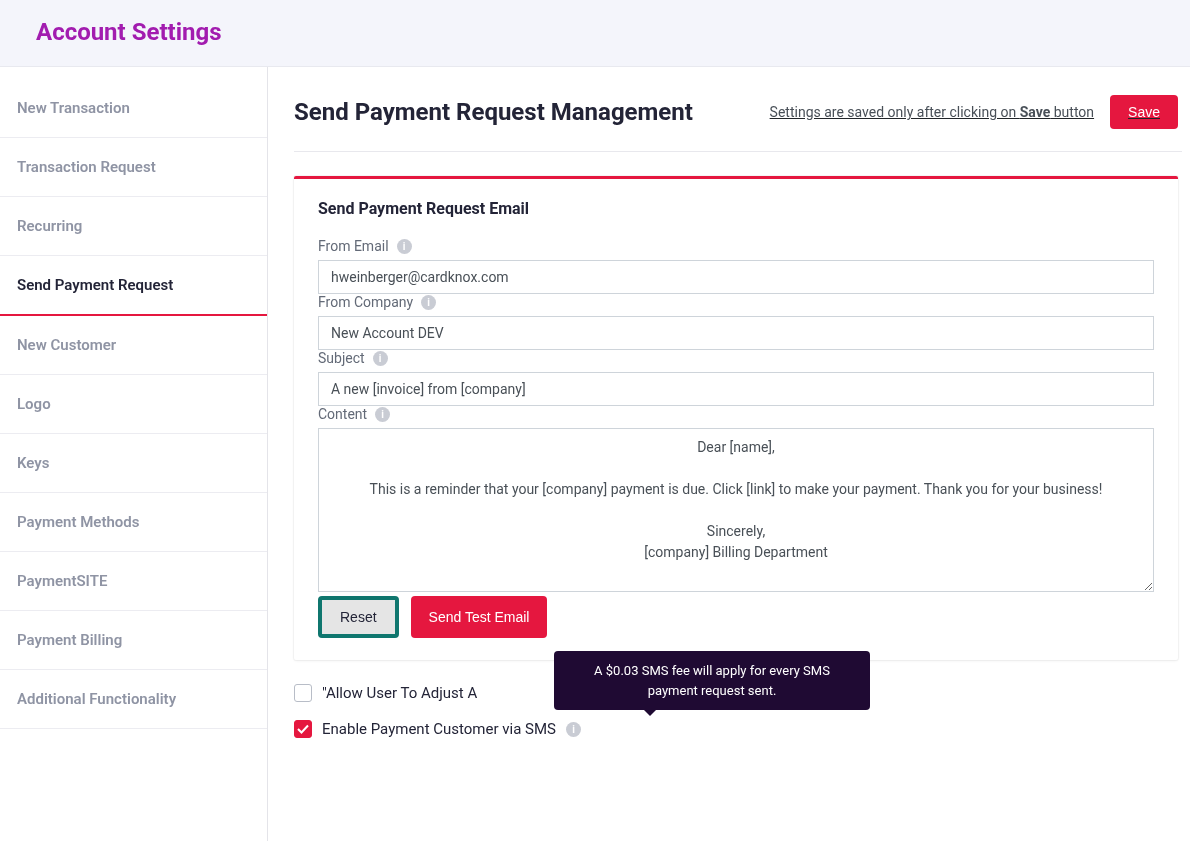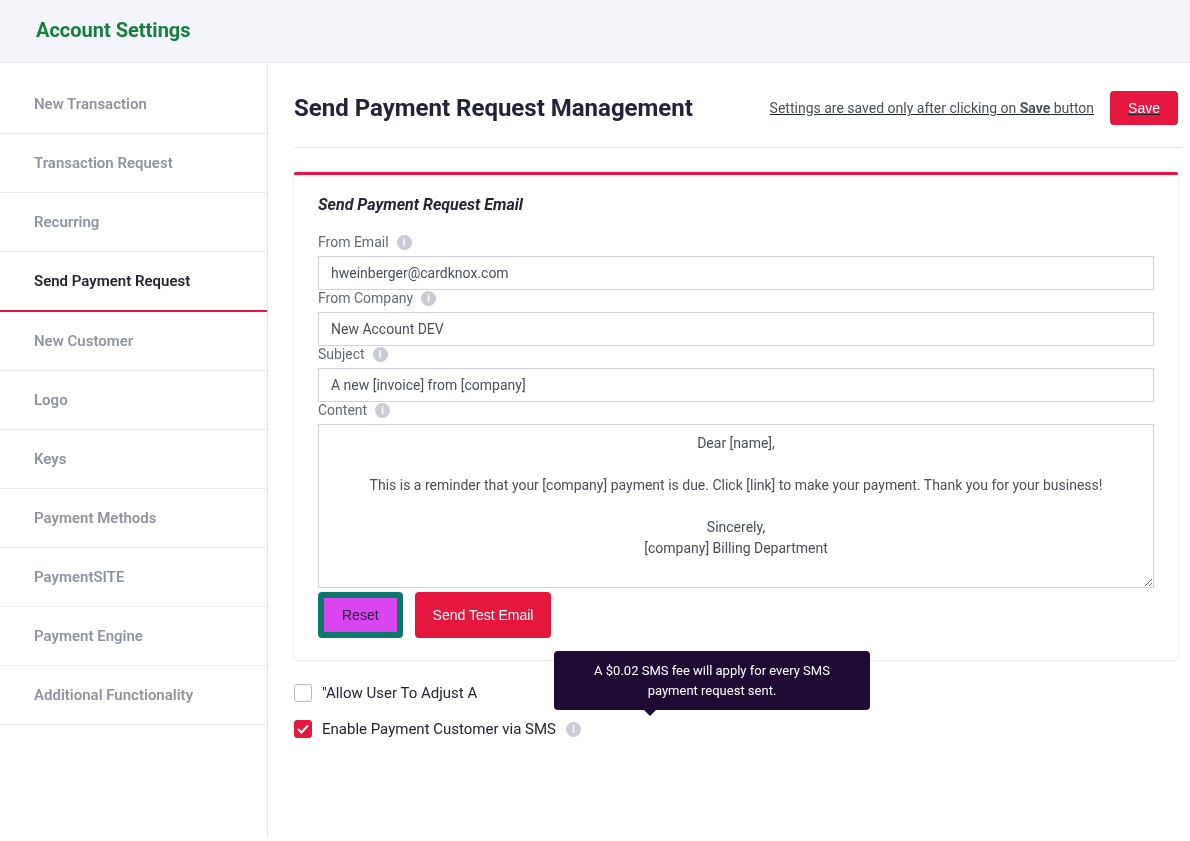--- a/index.html
+++ b/index.html
@@ -10,36 +10,36 @@
   width: 1190px;
   height: 841px;
   overflow: hidden;
 }
 .header {
   background: #f4f5fb;
   padding: 18px 36px 20px 36px;
   border-bottom: 1px solid #e8e9ef;
 }
 .header h1 {
-  font-size: 20px;
+  font-size: 24px;
   font-weight: 700;
-  color: #15803d;
+  color: #a21caf;
 }
 .layout {
   display: flex;
   height: calc(100% - 66px);
 }
 .sidebar {
   width: 268px;
   border-right: 1px solid #e4e4e9;
   padding-top: 12px;
   overflow-y: auto;
 }
 .sidebar-item {
-  padding: 20px 34px;
+  padding: 20px 17px;
   font-size: 15px;
   font-weight: 600;
   color: #8f94a4;
   border-bottom: 1px solid #ececf1;
   cursor: pointer;
   margin: 0 0 0 0;
 }
 .sidebar-item.active {
   color: #232437;
   border-bottom: 2px solid #e5173f;
@@ -78,43 +78,42 @@
   padding: 9px 18px;
   font-size: 14px;
   font-weight: 500;
   cursor: pointer;
 }
 .btn-primary {
   background: #e5173f;
   color: #fff;
 }
 .btn-secondary {
-  background: #d946ef;
-  border: 6px solid #0f766e;
+  background: #e5e5e5;
+  border: 4px solid #0f766e;
   color: #232437;
 }
 .divider {
   border: none;
   border-top: 1px solid #e8e8ed;
   margin-bottom: 24px;
 }
 .card {
   border-top: 3px solid #e5173f;
   background: #fff;
   box-shadow: 0 1px 3px rgba(0,0,0,0.06), 0 0 0 1px rgba(0,0,0,0.03);
   border-radius: 2px;
   padding: 20px 24px 22px 24px;
   margin-right: 4px;
 }
 .card-title {
   font-size: 16px;
   font-weight: 700;
   color: #232437;
   margin-bottom: 20px;
-  font-style: italic;
 }
 .form-group { }
 .form-label {
   font-size: 14px;
   color: #636a77;
   display: flex;
   align-items: center;
   gap: 8px;
   margin-bottom: 6px;
 }
@@ -212,21 +211,21 @@
   <nav class="sidebar">
     <div class="sidebar-item">New Transaction</div>
     <div class="sidebar-item">Transaction Request</div>
     <div class="sidebar-item">Recurring</div>
     <div class="sidebar-item active">Send Payment Request</div>
     <div class="sidebar-item">New Customer</div>
     <div class="sidebar-item">Logo</div>
     <div class="sidebar-item">Keys</div>
     <div class="sidebar-item">Payment Methods</div>
     <div class="sidebar-item">PaymentSITE</div>
-    <div class="sidebar-item">Payment Engine</div>
+    <div class="sidebar-item">Payment Billing</div>
     <div class="sidebar-item">Additional Functionality</div>
   </nav>
 
   <main class="main">
     <div class="main-header">
       <div class="main-title">Send Payment Request Management</div>
       <div class="save-row">
         <span class="save-hint">
           <span>Settings are saved only after clicking on </span><b>Save</b><span> button</span>
         </span>
@@ -290,17 +289,17 @@
     </div>
 
     <div class="checkbox-row">
       <span class="checkbox checked">
         <svg viewBox="0 0 12 12">
             <path d="M1 6 L4.5 9.5 L11 2.5" stroke="#fff" stroke-width="2" fill="none"></path>
           </svg>
       </span>
       <span>Enable Payment Customer via SMS</span>
       <span class="info-icon">i</span>
-      <div class="tooltip">A $0.02 SMS fee will apply for every SMS payment request sent.</div>
+      <div class="tooltip">A $0.03 SMS fee will apply for every SMS payment request sent.</div>
     </div>
 
   </main>
 </div>
 
 </body></html>

